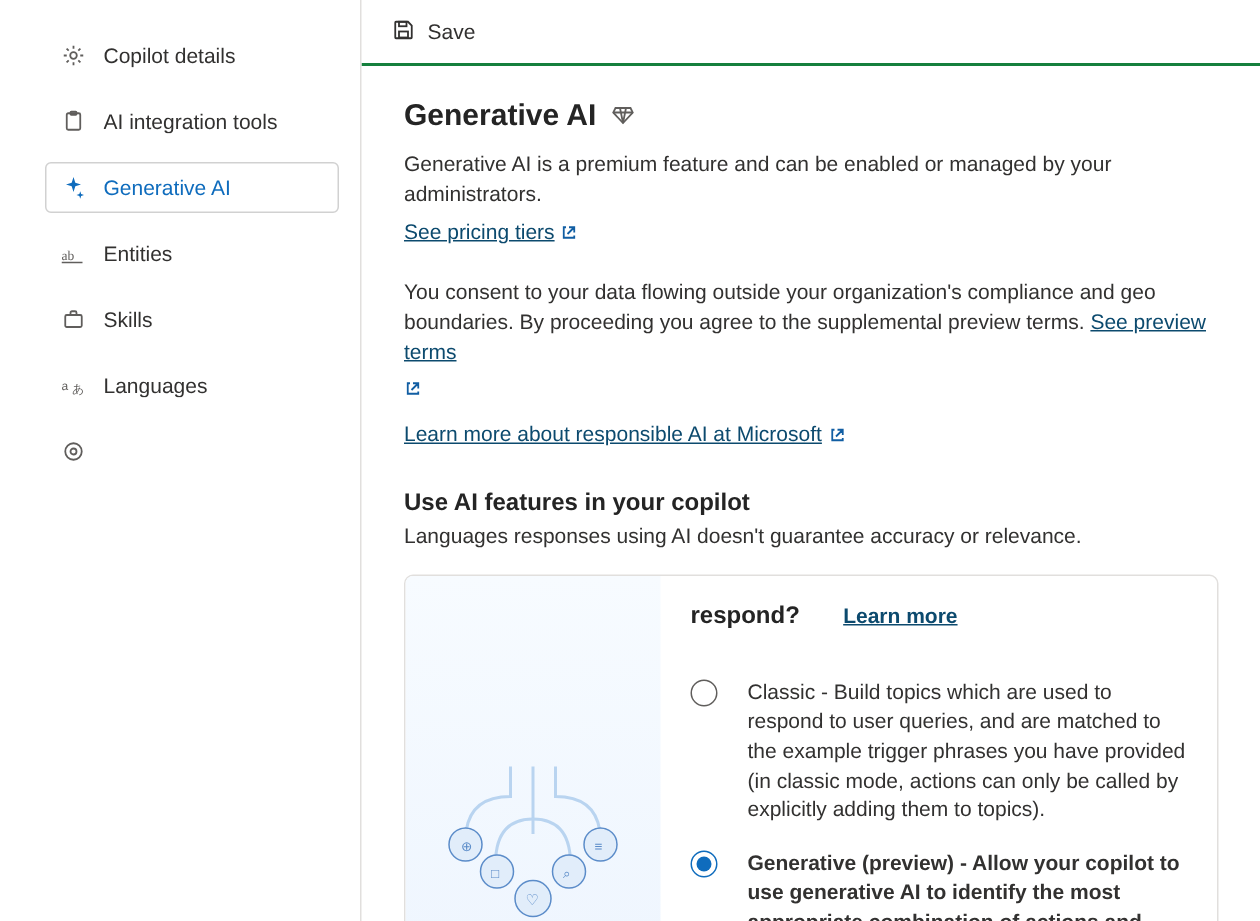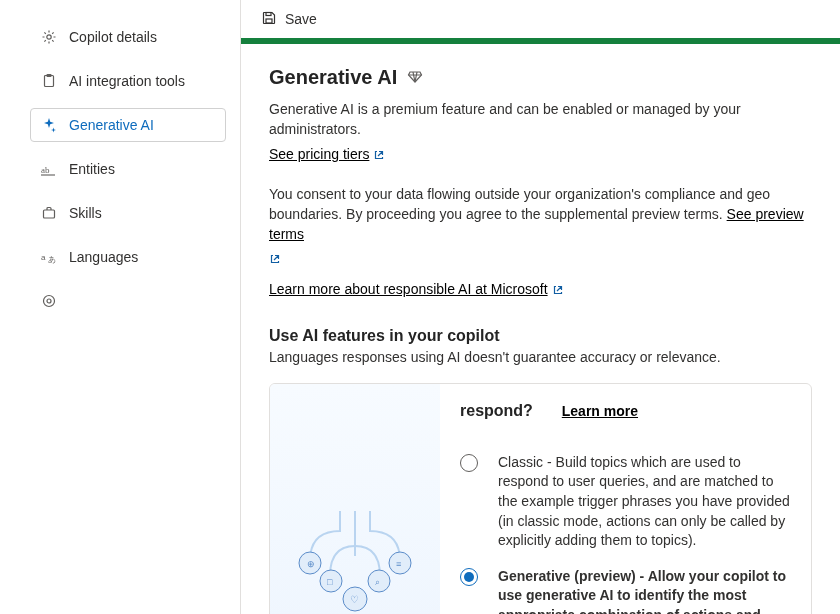--- a/index.html
+++ b/index.html
@@ -54,21 +54,21 @@
 }
 .main {
   flex: 1;
   border-left: 1px solid #e1dfdd;
   display: flex;
   flex-direction: column;
   overflow: hidden;
 }
 .toolbar {
   height: 44px;
-  border-bottom: 6px solid #15803d;
+  border-bottom: 2px solid #15803d;
   display: flex;
   align-items: center;
   padding: 0 12px;
 }
 .save-btn {
   display: flex;
   align-items: center;
   gap: 8px;
   background: transparent;
   border: none;
@@ -95,21 +95,21 @@
   font-weight: 600;
   color: #242424;
 }
 .desc {
   font-size: 14px;
   color: #323130;
   line-height: 1.45;
   margin-bottom: 6px;
 }
 .link {
-  color: #000000;
+  color: #0c4a6e;
   text-decoration: underline;
   cursor: pointer;
 }
 .link-ext {
   display: inline-flex;
   align-items: center;
   gap: 4px;
   margin-bottom: 12px;
 }
 .ext-icon {

